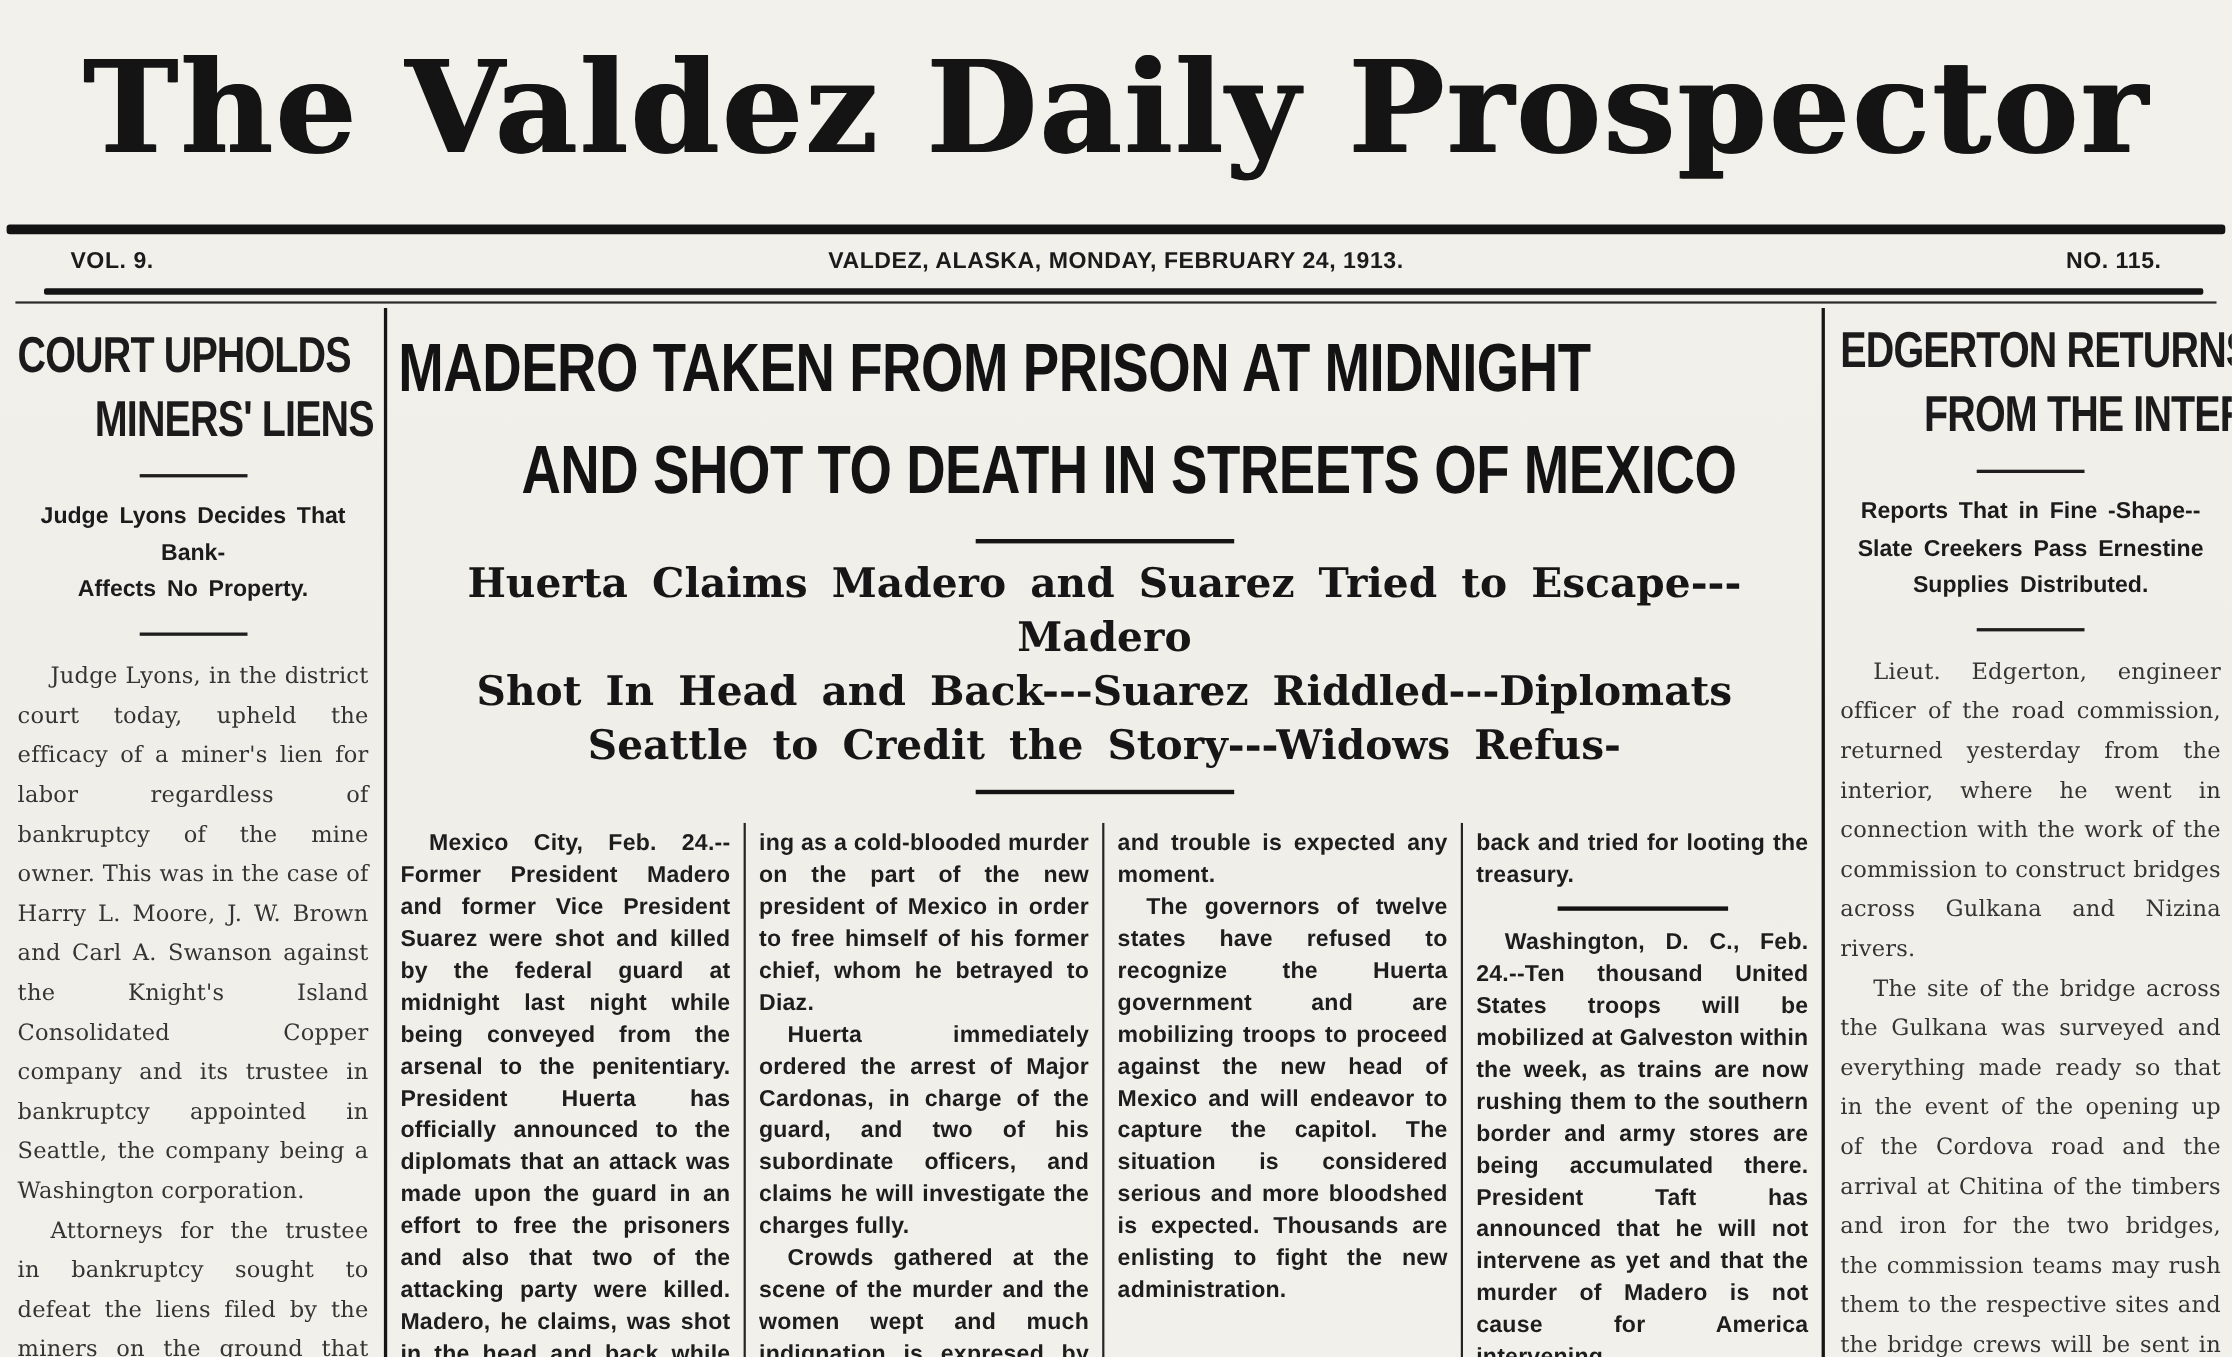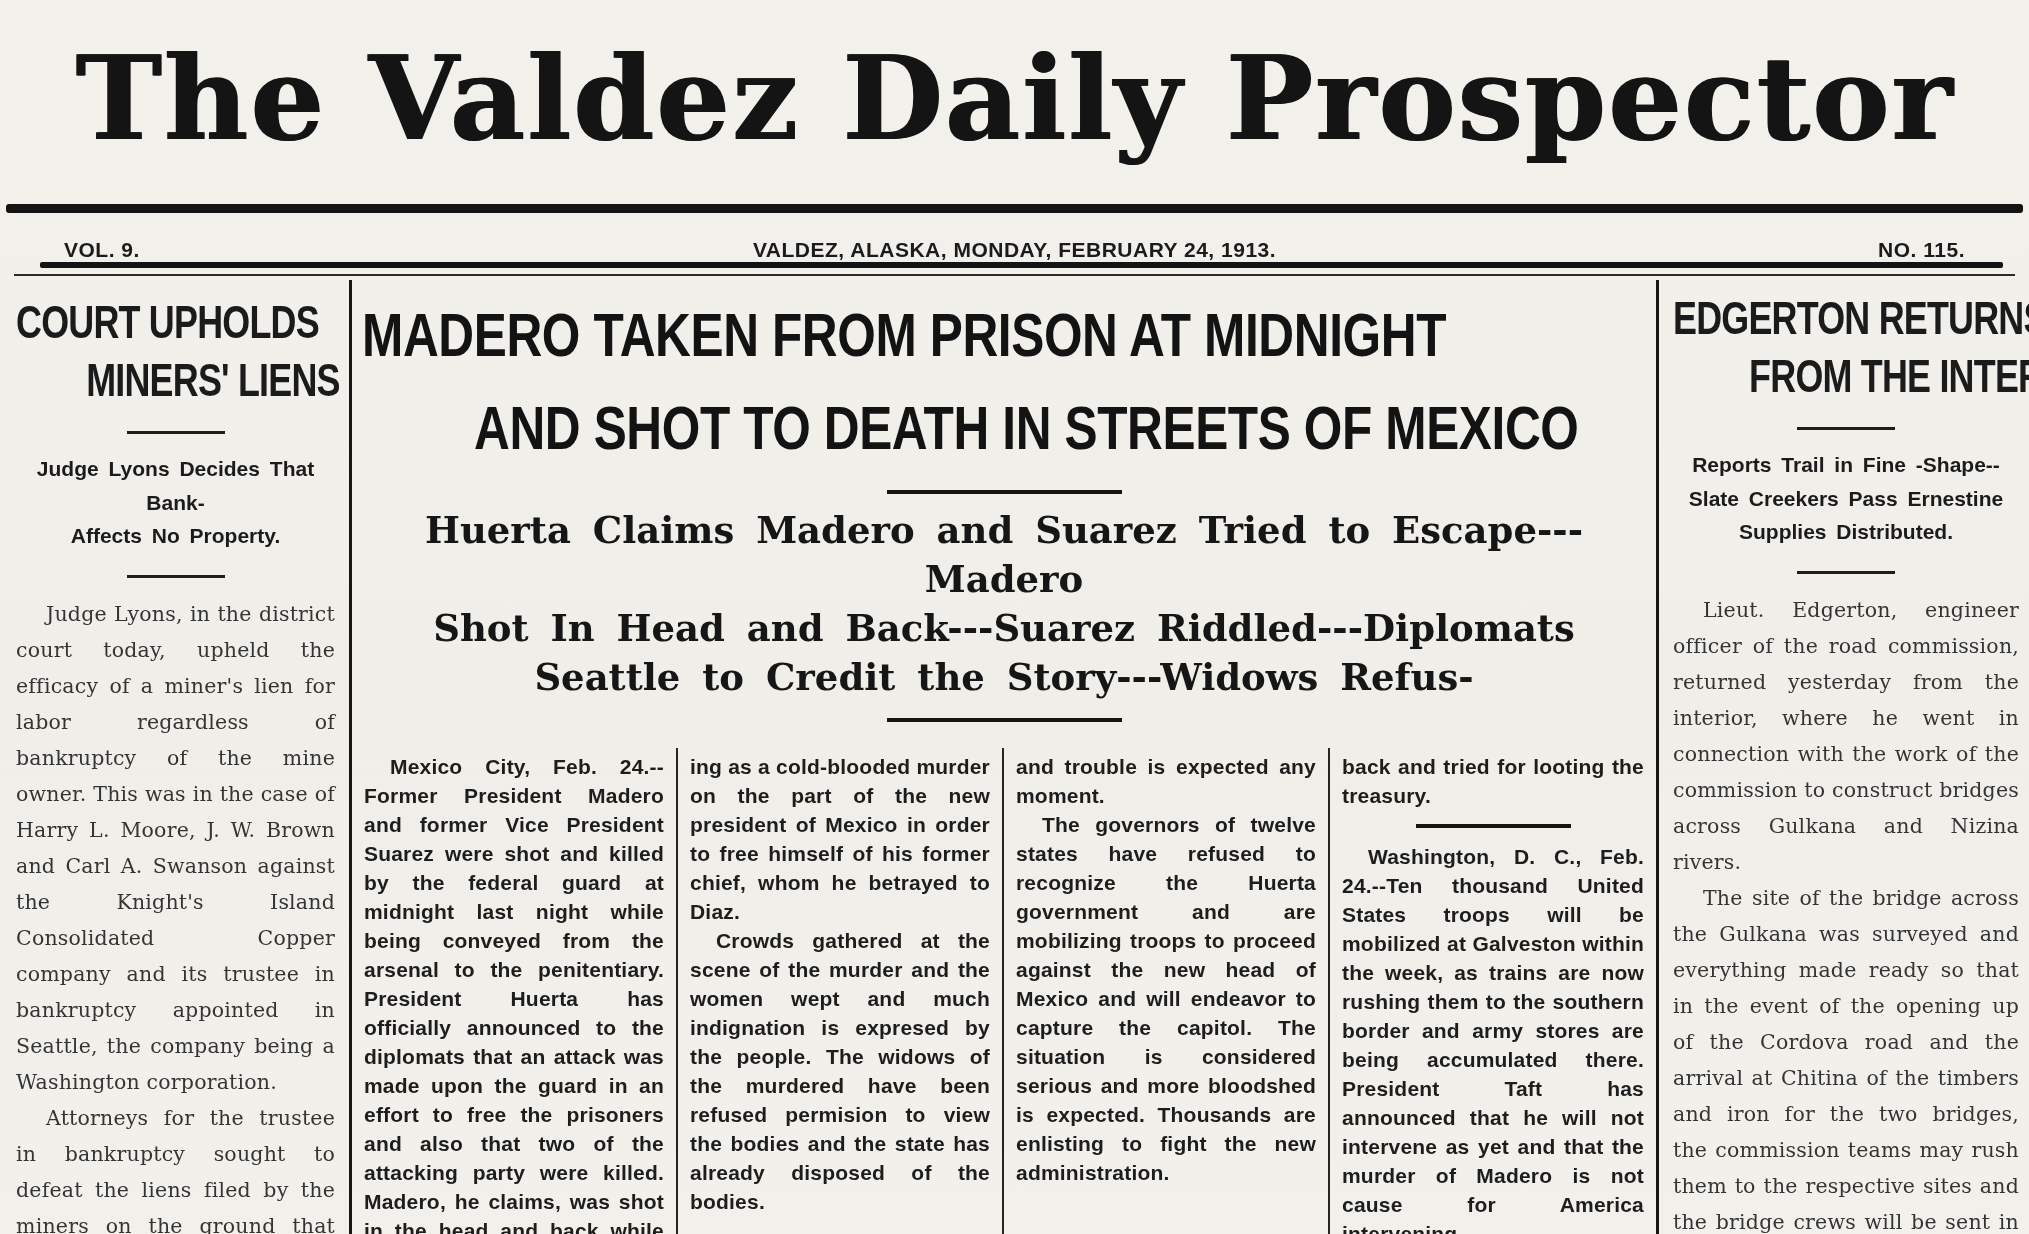--- a/index.html
+++ b/index.html
@@ -18,21 +18,21 @@
   .masthead-title {
     font-family: "DejaVu Serif", serif;
     font-weight: 700;
     font-size: 116px;
     letter-spacing: 2px;
     color: #141414;
     text-shadow: 1.5px 0 0 #141414;
   }
 
   .rule-heavy { height: 9px; background: #131313; margin: 0 6px; border-radius: 3px; }
-  .dateline { display: flex; align-items: flex-end; height: 49px; padding: 0 64px;
+  .dateline { display: flex; align-items: center; height: 49px; padding: 0 64px;
     font-size: 21px; font-weight: 700; letter-spacing: .5px; }
   .dateline .vol { width: 300px; }
   .dateline .date { flex: 1; text-align: center; }
   .dateline .num { width: 300px; text-align: right; }
   .rule-mid { height: 6px; background: #141414; margin: 0 26px 6px 40px; border-radius: 2px; }
   .rule-thin { height: 2px; background: #2a2a2a; margin: 0 14px; }
 
   
   .content { display: flex; height: 964px; margin-top: 4px; }
   .left-col  { width: 352px; border-right: 3px solid #161616; padding: 10px 14px 0 16px; }
@@ -131,20 +131,21 @@
           <p>Shot In Head and Back---Suarez Riddled---Diplomats</p>
           <p>Seattle to Credit the Story---Widows Refus-</p>
         </div>
       <div class="center-rule"></div>
       <div class="story-cols">
         <div class="story-col">
             <p>Mexico City, Feb. 24.--Former President Madero and former Vice President Suarez were shot and killed by the federal guard at midnight last night while being conveyed from the arsenal to the penitentiary. President Huerta has officially announced to the diplomats that an attack was made upon the guard in an effort to free the prisoners and also that two of the attacking party were killed. Madero, he claims, was shot in the head and back while trying to escape and Suarez was riddled with bullets.</p>
           </div>
         <div class="story-col">
             <p class="cont">ing as a cold-blooded murder on the part of the new president of Mexico in order to free himself of his former chief, whom he betrayed to Diaz.</p>
+            <p>Huerta immediately ordered the arrest of Major Cardonas, in charge of the guard, and two of his subordinate officers, and claims he will investigate the charges fully.</p>
             <p>Crowds gathered at the scene of the murder and the women wept and much indignation is expresed by the people. The widows of the murdered have been refused permision to view the bodies and the state has already disposed of the bodies.</p>
           </div>
         <div class="story-col">
             <p class="cont">and trouble is expected any moment.</p>
             <p>The governors of twelve states have refused to recognize the Huerta government and are mobilizing troops to proceed against the new head of Mexico and will endeavor to capture the capitol. The situation is considered serious and more bloodshed is expected. Thousands are enlisting to fight the new administration.</p>
           </div>
         <div class="story-col">
             <p class="cont">back and tried for looting the treasury.</p>
             <div class="inline-rule"></div>
             <p>Washington, D. C., Feb. 24.--Ten thousand United States troops will be mobilized at Galveston within the week, as trains are now rushing them to the southern border and army stores are being accumulated there. President Taft has announced that he will not intervene as yet and that the murder of Madero is not cause for America intervening.</p>
@@ -152,21 +153,21 @@
       </div>
     </div>
 
     <div class="right-col">
       <div class="side-headline">
         <div class="line">EDGERTON RETURNS</div>
         <div class="line l2">FROM THE INTERIOR</div>
       </div>
       <div class="short-rule"></div>
       <div class="deck">
-          <p>Reports Trail in Fine -Shape--</p>
+          <p>Reports That in Fine -Shape--</p>
           <p>Slate Creekers Pass Ernestine</p>
           <p>Supplies Distributed.</p>
         </div>
       <div class="short-rule"></div>
       <div class="serif-body">
           <p>Lieut. Edgerton, engineer officer of the road commission, returned yesterday from the interior, where he went in connection with the work of the commission to construct bridges across Gulkana and Nizina rivers.</p>
           <p>The site of the bridge across the Gulkana was surveyed and everything made ready so that in the event of the opening up of the Cordova road and the arrival at Chitina of the timbers and iron for the two bridges, the commission teams may rush them to the respective sites and the bridge crews will be sent in from Valdez immediately. The Nizina site has already been surveyed.</p>
           <p>"It will be impossible for us to build the bridges this season unless the timbers are delivered to us at Chitina before the first of March," says the lieutenant, "and we will regret being forced to lose a year. The bridges across the Gulkana and Nizina are badly needed and we had strong hopes of spanning these two streams this spring.</p>
         </div>
     </div>

